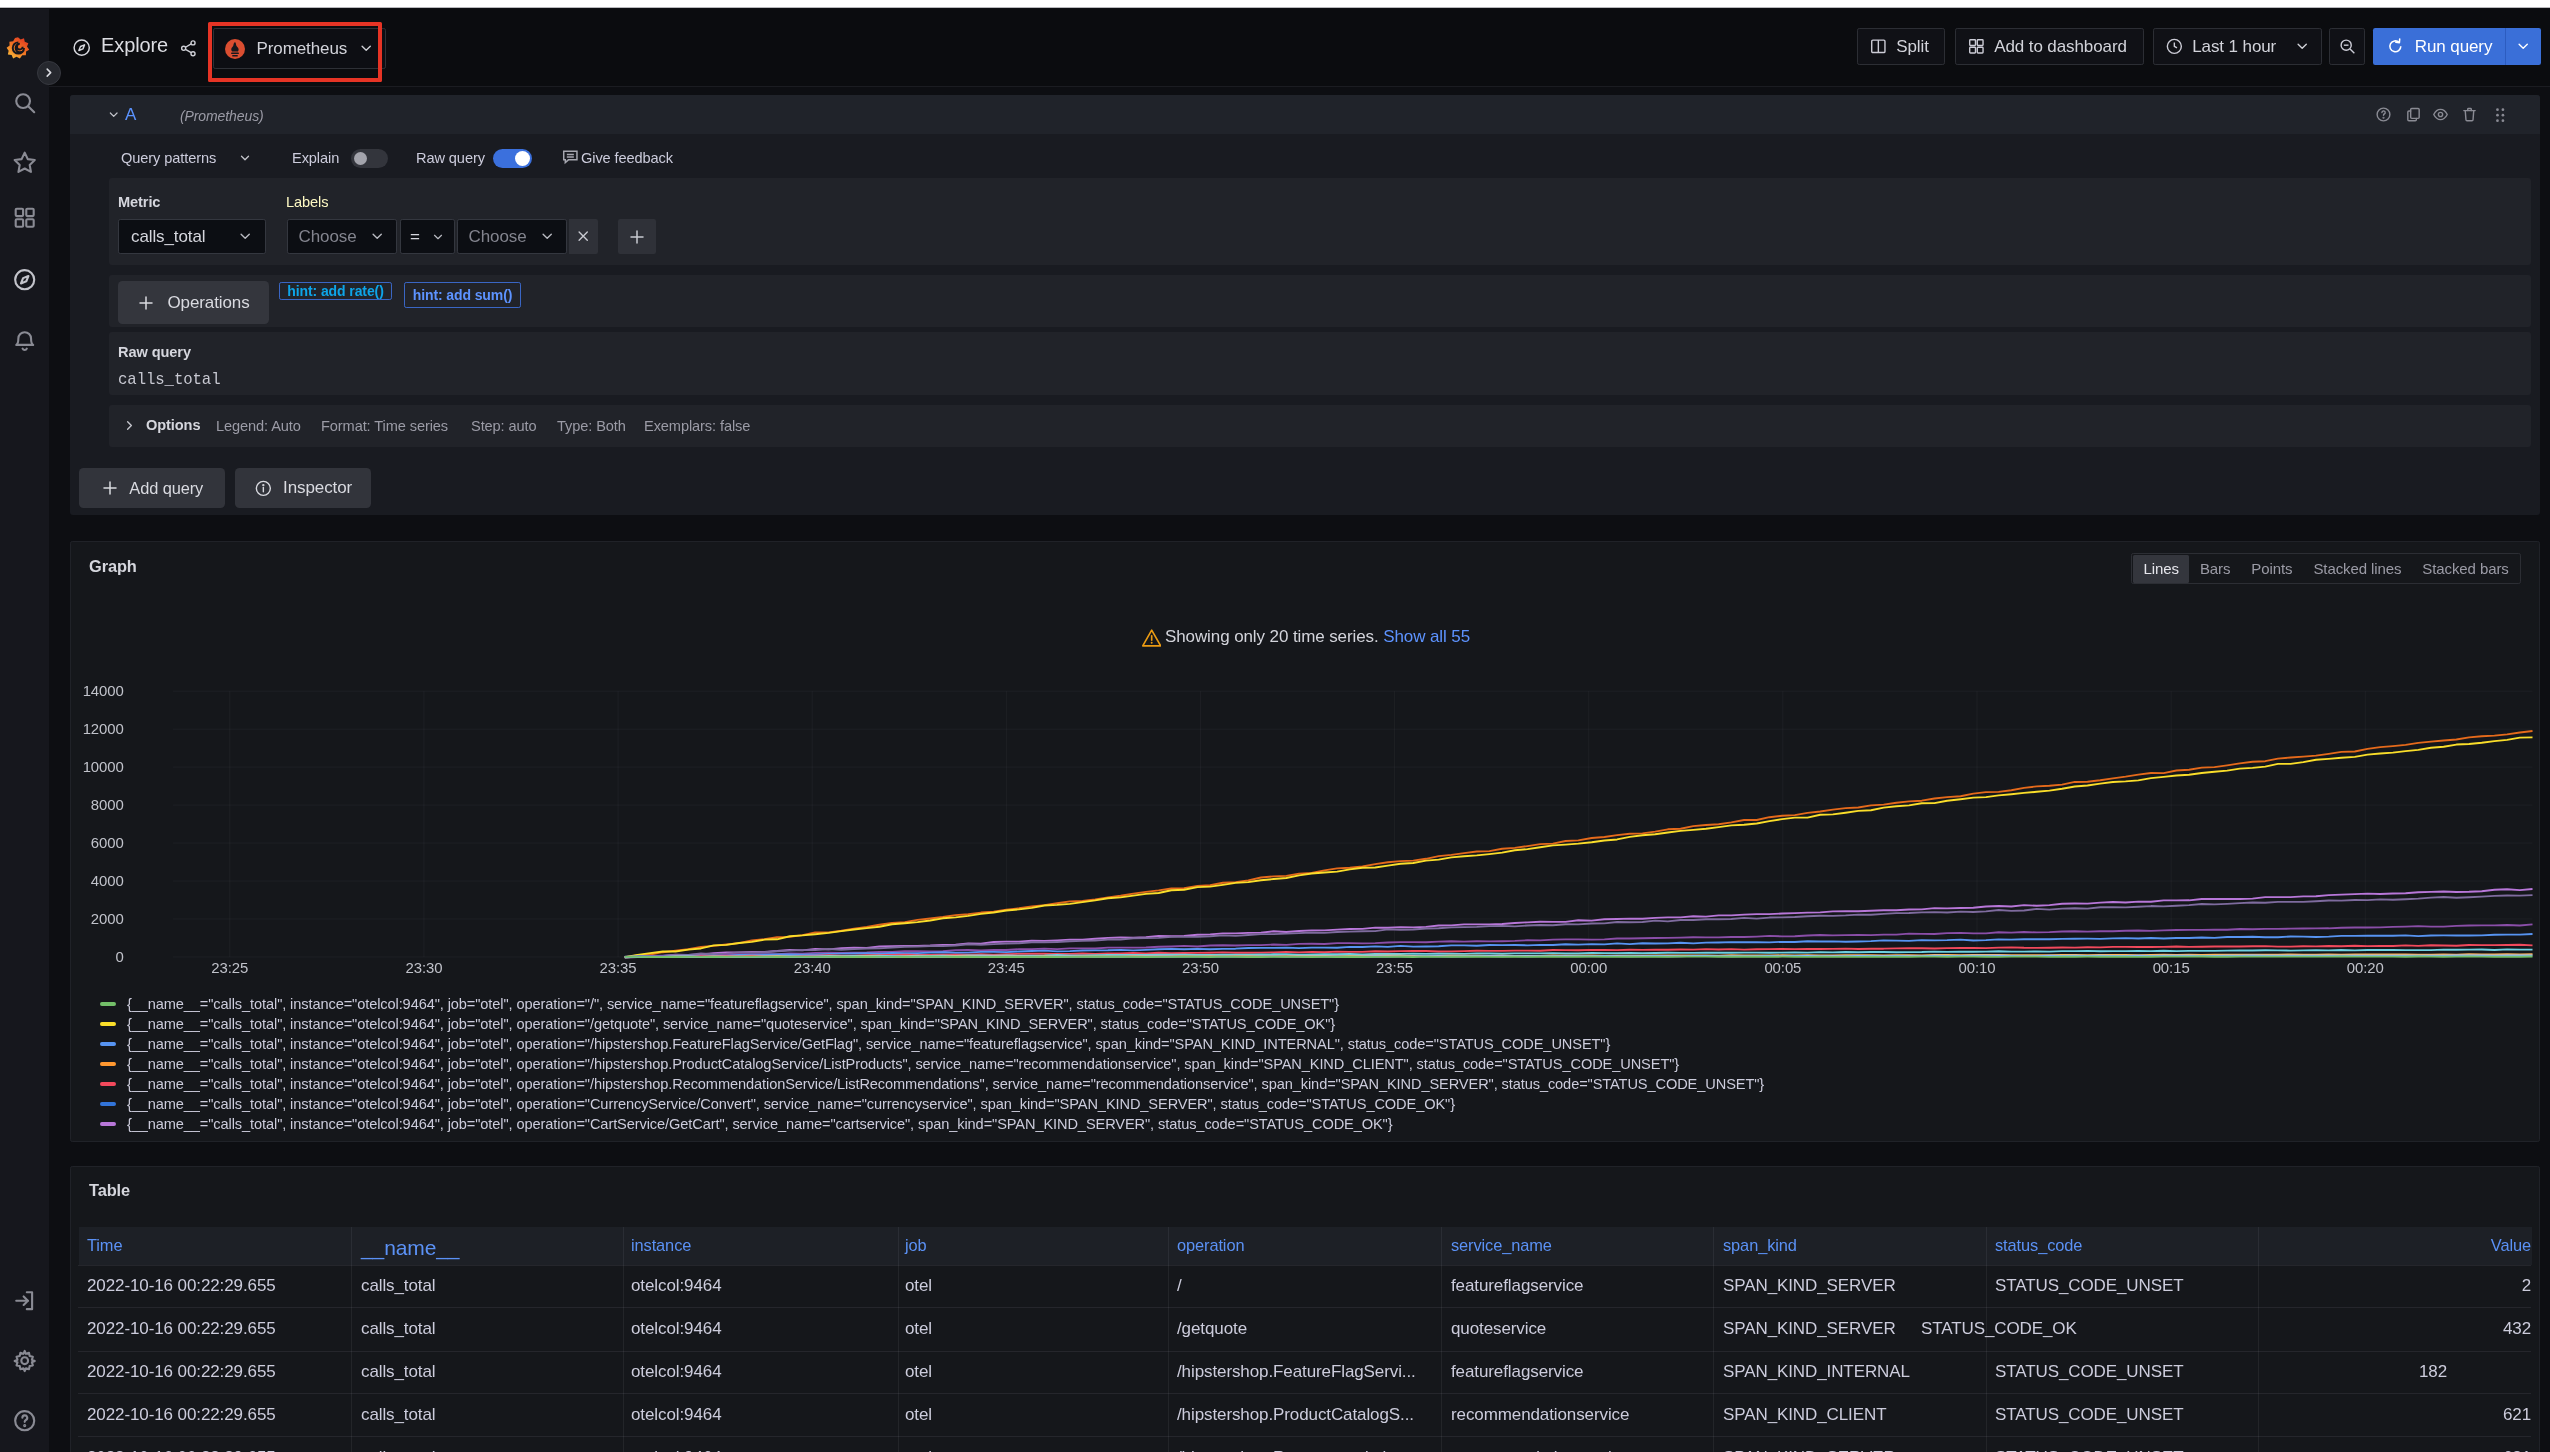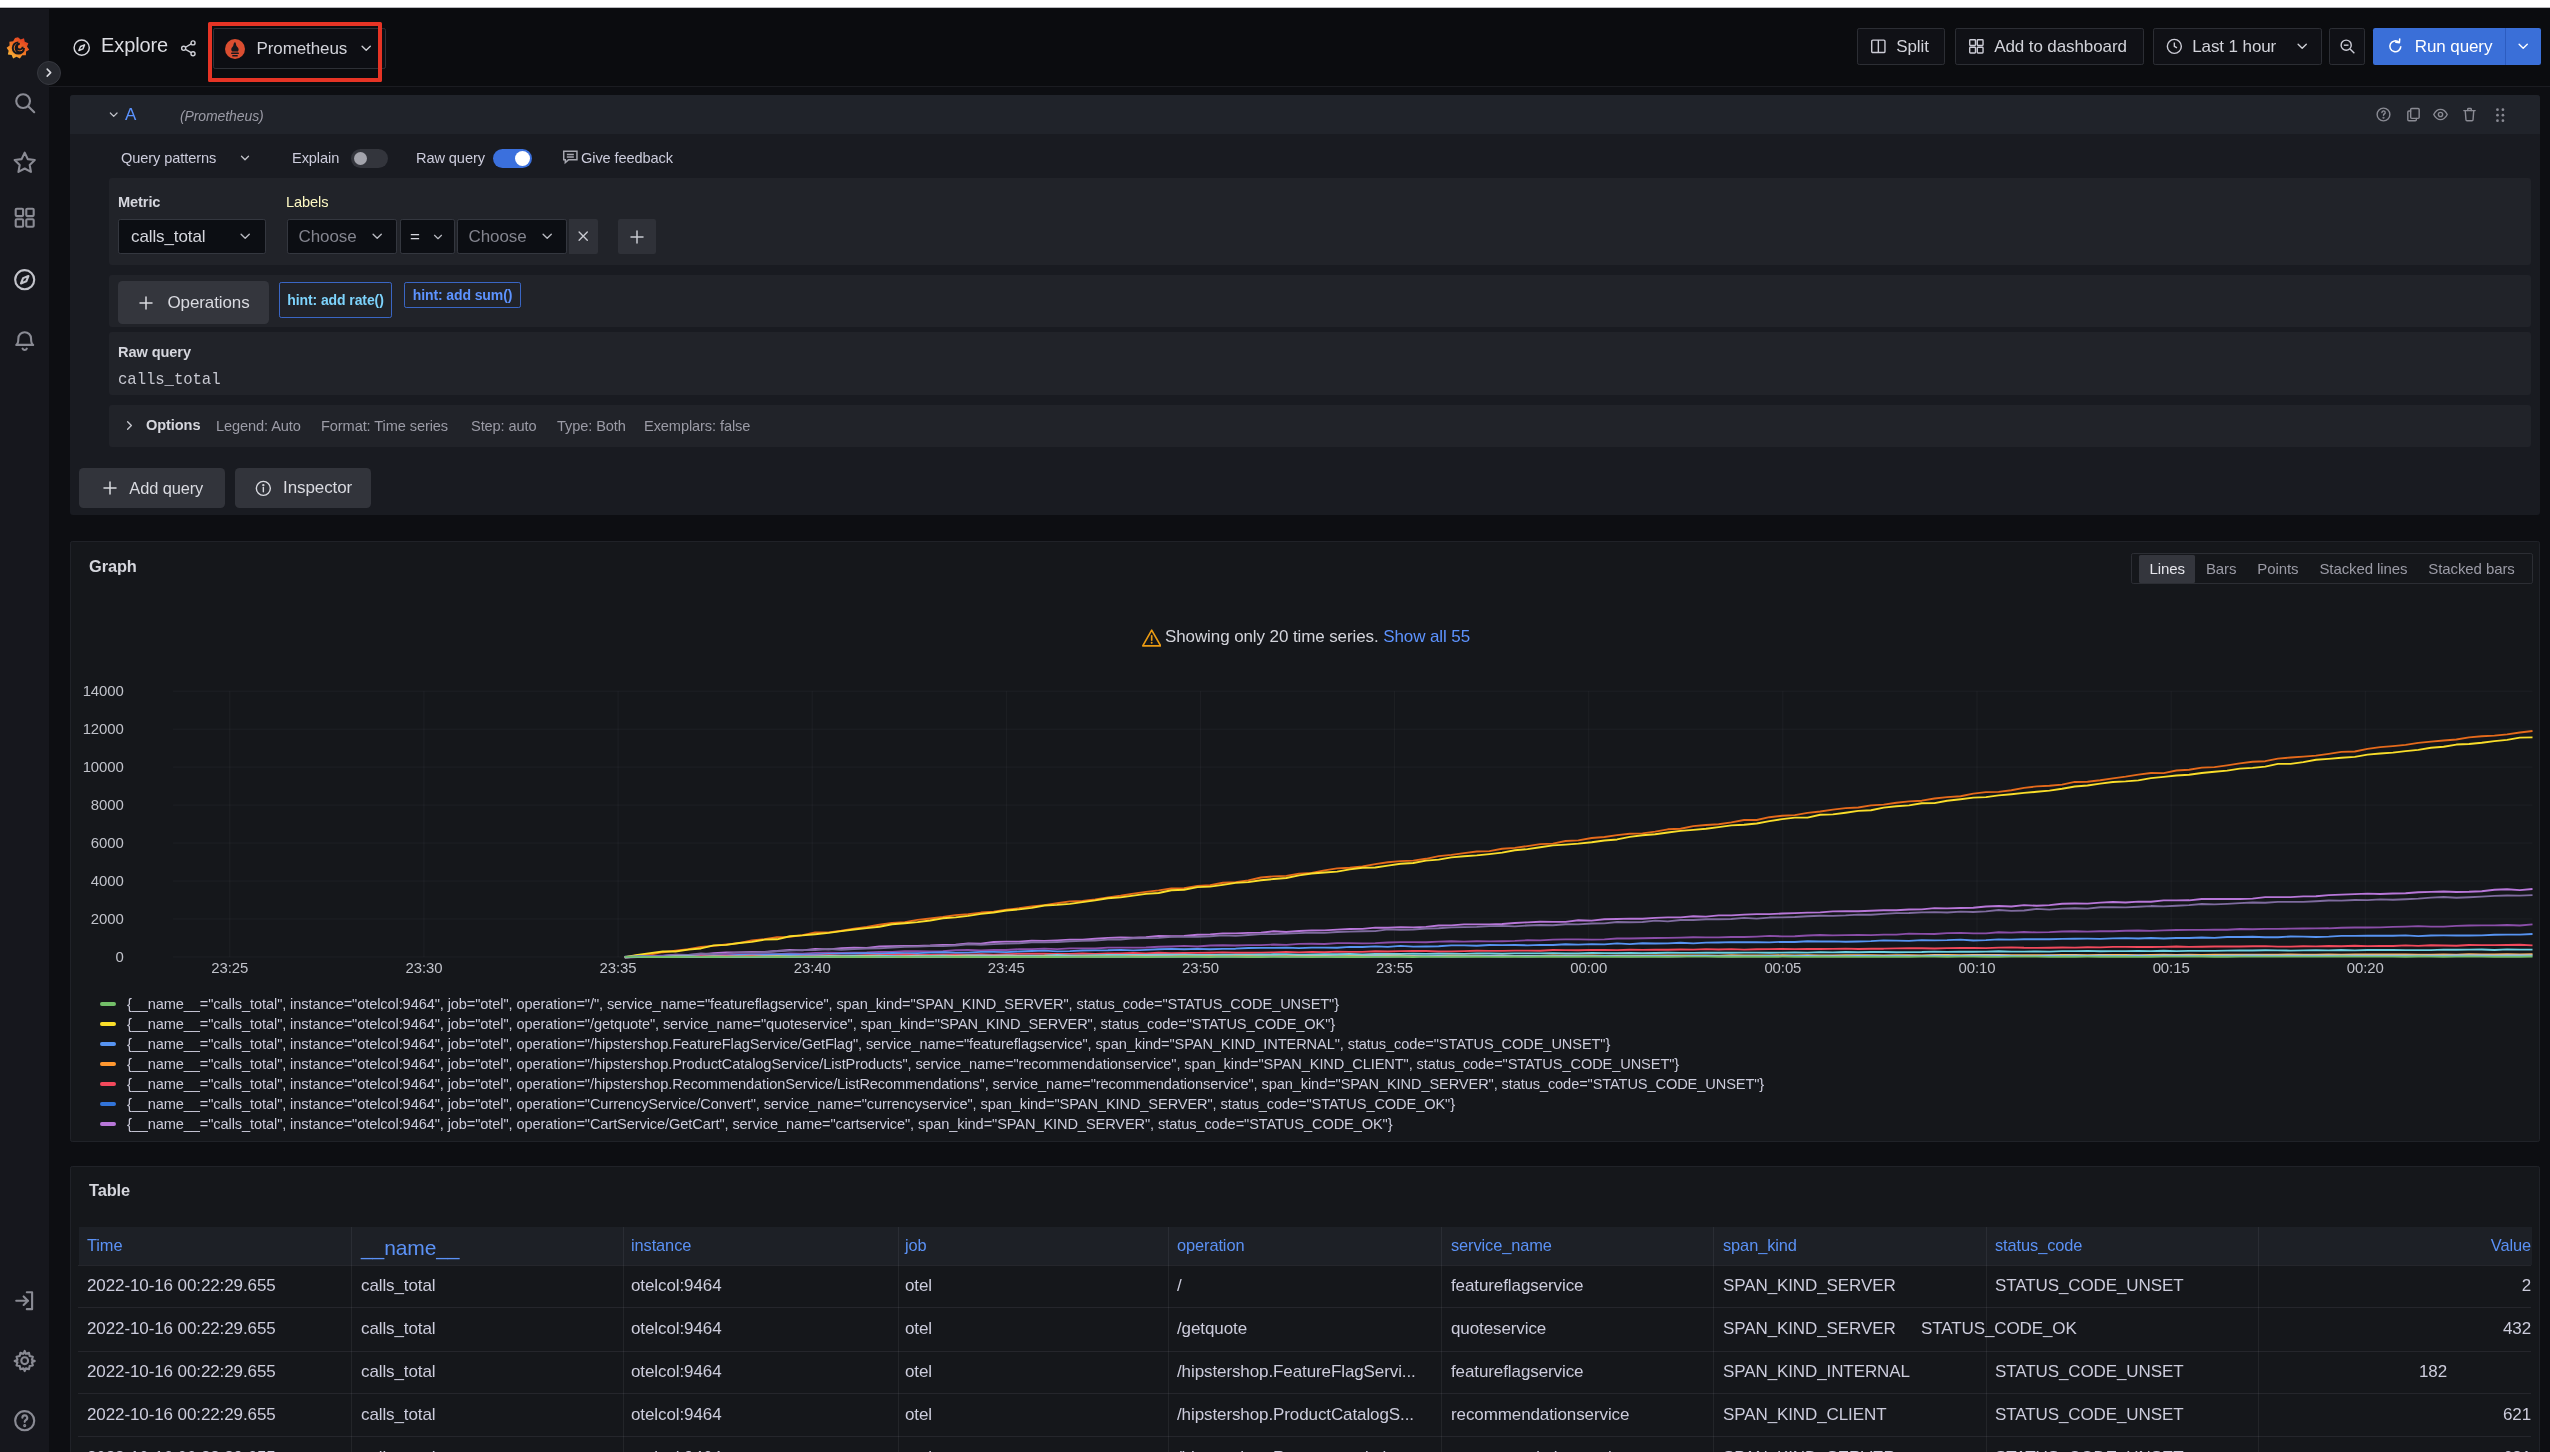--- a/index.html
+++ b/index.html
@@ -233,21 +233,21 @@
         <path d="M12 4 v16 M4 12 h16" stroke="#c9cad1" stroke-width="2" stroke-linecap="round"></path>
       </svg>
   </div>
 
   <div class="card" style="left:39px;top:180px;width:2422px;height:52px"></div>
   <div class="gbtn" style="left:48px;top:186px;width:151px;height:43px;border-radius:4.5px;font-size:17px">
     <svg width="18" height="18" viewBox="0 0 24 24" style="margin-right:12px">
         <path d="M12 4 v16 M4 12 h16" stroke="#d9dae0" stroke-width="2" stroke-linecap="round"></path>
       </svg>Operations
   </div>
-  <div class="abs flex" style="left:209px;top:187px;width:113px;height:36px;border:0.7px solid #3a66c4;border-radius:2.2px;justify-content:center;font-size:14px;font-weight:700;color:#7dd3fc;white-space:nowrap">hint: add rate()</div>
+  <div class="abs flex" style="left:209px;top:187px;width:113px;height:18px;border:0.7px solid #3a66c4;border-radius:2.2px;justify-content:center;font-size:14px;font-weight:700;color:#0ea5e9;white-space:nowrap">hint: add rate()</div>
   <div class="abs flex" style="left:334px;top:187px;width:117px;height:26px;border:0.7px solid #3a66c4;border-radius:2.2px;justify-content:center;font-size:14px;font-weight:700;color:#5d93ff;white-space:nowrap">hint: add sum()</div>
 
   <div class="card" style="left:39px;top:237px;width:2422px;height:63px"></div>
   <div class="abs" style="left:48px;top:249px;font-size:14.6px;font-weight:700;color:#d5d6dd">Raw query</div>
   <div class="abs" style="left:48px;top:276px;font-size:15.7px;font-family:'Liberation Mono',monospace;color:#c7c8d1">calls_total</div>
 
   <div class="card" style="left:39px;top:310px;width:2422px;height:42px"></div>
   <svg class="abs" style="left:52px;top:323px" width="15" height="15" viewBox="0 0 24 24">
       <path d="M9 6 L15 12 L9 18" stroke="#c4c5cc" stroke-width="2.2" fill="none" stroke-linecap="round" stroke-linejoin="round"></path>
     </svg>
@@ -268,21 +268,21 @@
         <circle cx="12" cy="12" r="9"></circle>
         <path d="M12 11 v5.5" stroke-linecap="round"></path>
         <circle cx="12" cy="7.8" r=".6" fill="#d9dae0"></circle>
       </svg>Inspector
   </div>
 </div>
 
 <div class="abs" style="left:70px;top:541px;width:2470px;height:601px;background:#15171b;border:0.7px solid #202228;border-radius:2.2px;overflow:hidden">
   <div class="abs" style="left:18px;top:15px;font-size:16.4px;font-weight:700;color:#d5d6dd">Graph</div>
 
-  <div class="abs flex" style="left:2060px;top:11.2px;height:31px;border:0.7px solid #2c2e34;border-radius:2.2px;padding:7px">
+  <div class="abs flex" style="left:2060px;top:11.2px;height:31px;border:0.7px solid #2c2e34;border-radius:2.2px;padding:1px">
     <div class="flex" style="height:28px;padding:0 10.5px;background:#34363d;border-radius:1.5px;font-size:15px;font-weight:500;color:#e6e6ec;white-space:nowrap">Lines</div>
     <div class="flex" style="height:28px;padding:0 10.5px;font-size:15px;font-weight:500;color:#9b9ba6;white-space:nowrap">Bars</div>
     <div class="flex" style="height:28px;padding:0 10.5px;font-size:15px;font-weight:500;color:#9b9ba6;white-space:nowrap">Points</div>
     <div class="flex" style="height:28px;padding:0 10.5px;font-size:15px;font-weight:500;color:#9b9ba6;white-space:nowrap">Stacked lines</div>
     <div class="flex" style="height:28px;padding:0 10.5px;font-size:15px;font-weight:500;color:#9b9ba6;white-space:nowrap">Stacked bars</div>
   </div>
 
   <svg class="abs" style="left:1071px;top:87px" width="19.4" height="18" viewBox="0 0 26 24">
       <path d="M13 1.5 L25 22.5 H1 Z" fill="none" stroke="#eb9b13" stroke-width="2.2" stroke-linejoin="round"></path>
       <path d="M13 9 v6" stroke="#eb9b13" stroke-width="2.2" stroke-linecap="round"></path>

